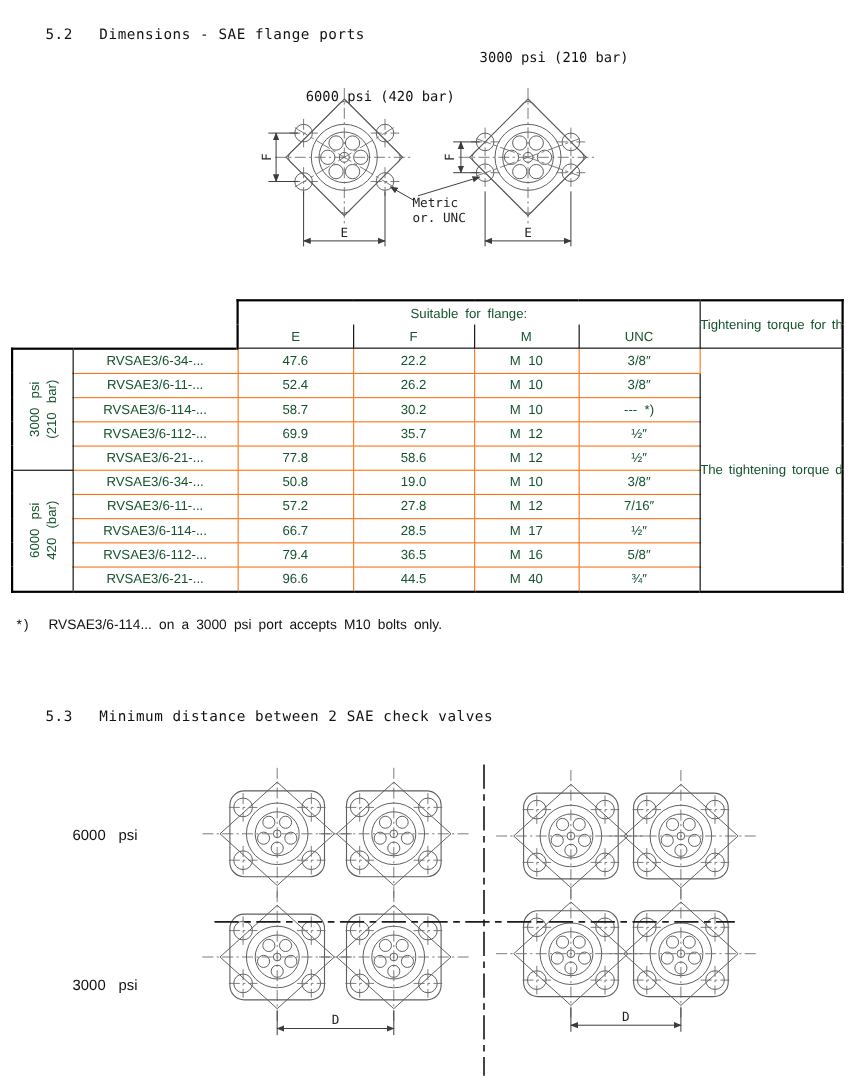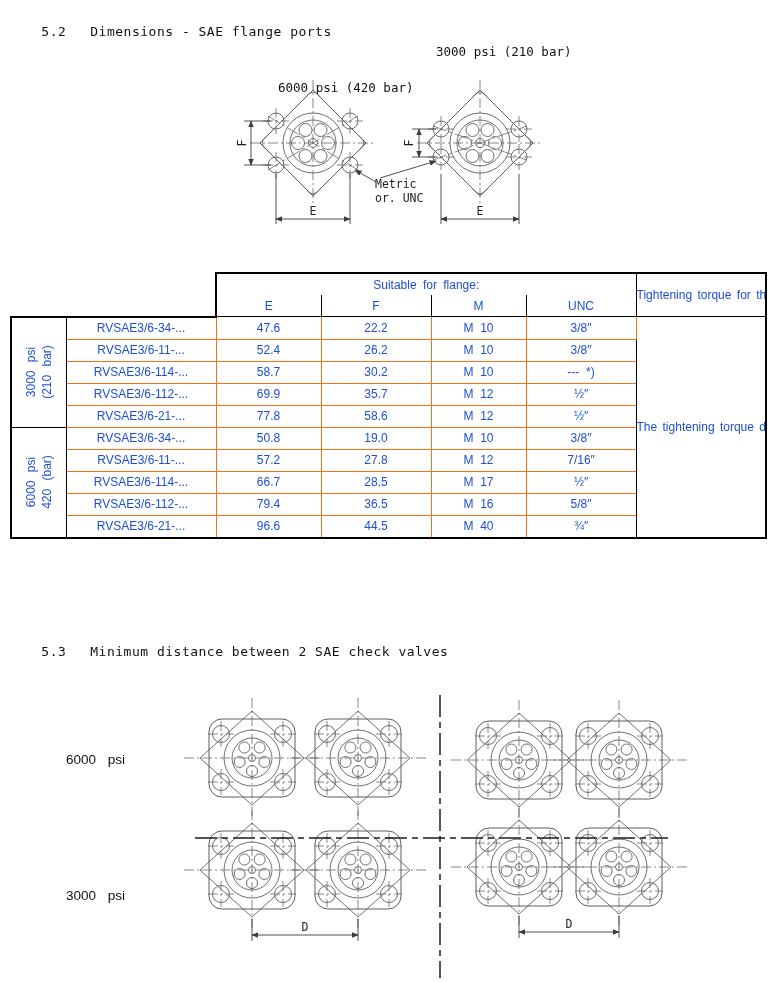--- a/index.html
+++ b/index.html
@@ -4,21 +4,21 @@
 <style>
   html,body{margin:0;padding:0;background:#fff;}
   .page{position:relative;width:773px;height:982px;background:#ffffff;overflow:hidden;
         font-family:"Liberation Sans",sans-serif;color:#1a1a1a;}
   .mono{font-family:"DejaVu Sans Mono",monospace;}
   .abs{position:absolute;}
   .h-line{font-size:13px;letter-spacing:0.5px;white-space:pre;color:#111;}
   .h-num{margin-right:24px;}
   .subtitle{font-size:12.5px;white-space:pre;color:#111;}
   
-  table.spec{border-collapse:collapse;table-layout:fixed;font-size:12px;color:#1d4ed8;border-radius:31px;}
+  table.spec{border-collapse:collapse;table-layout:fixed;font-size:12px;color:#14532d;border-radius:31px;}
   table.spec td{padding:0;height:21px;text-align:center;vertical-align:middle;
                 white-space:pre;overflow:hidden;line-height:20px;}
   td.cell{border:1px solid #f97316;}
   td.empty-h{border:none;}
   td.suitable{border:1px solid #000;border-left:2px solid #000;border-top:2px solid #000;
               border-bottom:none;height:20px;word-spacing:3px;}
   td.subcol{border:1px solid #000;border-top:none;height:38px;}
   td.subcol-first{border-left:2px solid #000;}
   td.torque-h{border:1px solid #000;border-top:2px solid #000;border-right:2px solid #000;
               white-space:normal;line-height:1.45;word-spacing:2px;padding:2px 6px;}
@@ -248,20 +248,23 @@
       <tr>
         <td class="cell last-row">RVSAE3/6-21-...</td>
         <td class="cell last-row">96.6</td>
         <td class="cell last-row">44.5</td>
         <td class="cell last-row">M  40</td>
         <td class="cell last-row">¾″</td>
       </tr>
     </tbody>
   </table>
 
+  <div class="abs footnote" style="left:15px;top:561px;">
+    <span class="mark">*)</span><span>RVSAE3/6-114... on a 3000 psi port accepts M10 bolts only.</span>
+  </div>
 
   <div class="abs mono h-line" style="left:8px;top:629px;text-align:right;">
     <span class="h-num">5.3</span><span>Minimum distance between 2 SAE check valves</span>
   </div>
 
   <div class="abs psi-label" style="left:66px;top:752px;">6000 psi</div>
   <div class="abs psi-label" style="left:66px;top:888px;">3000 psi</div>
 
   <svg class="abs" style="left:0;top:652px;" width="773" height="330" viewBox="0 0 773 330">
     <defs>

